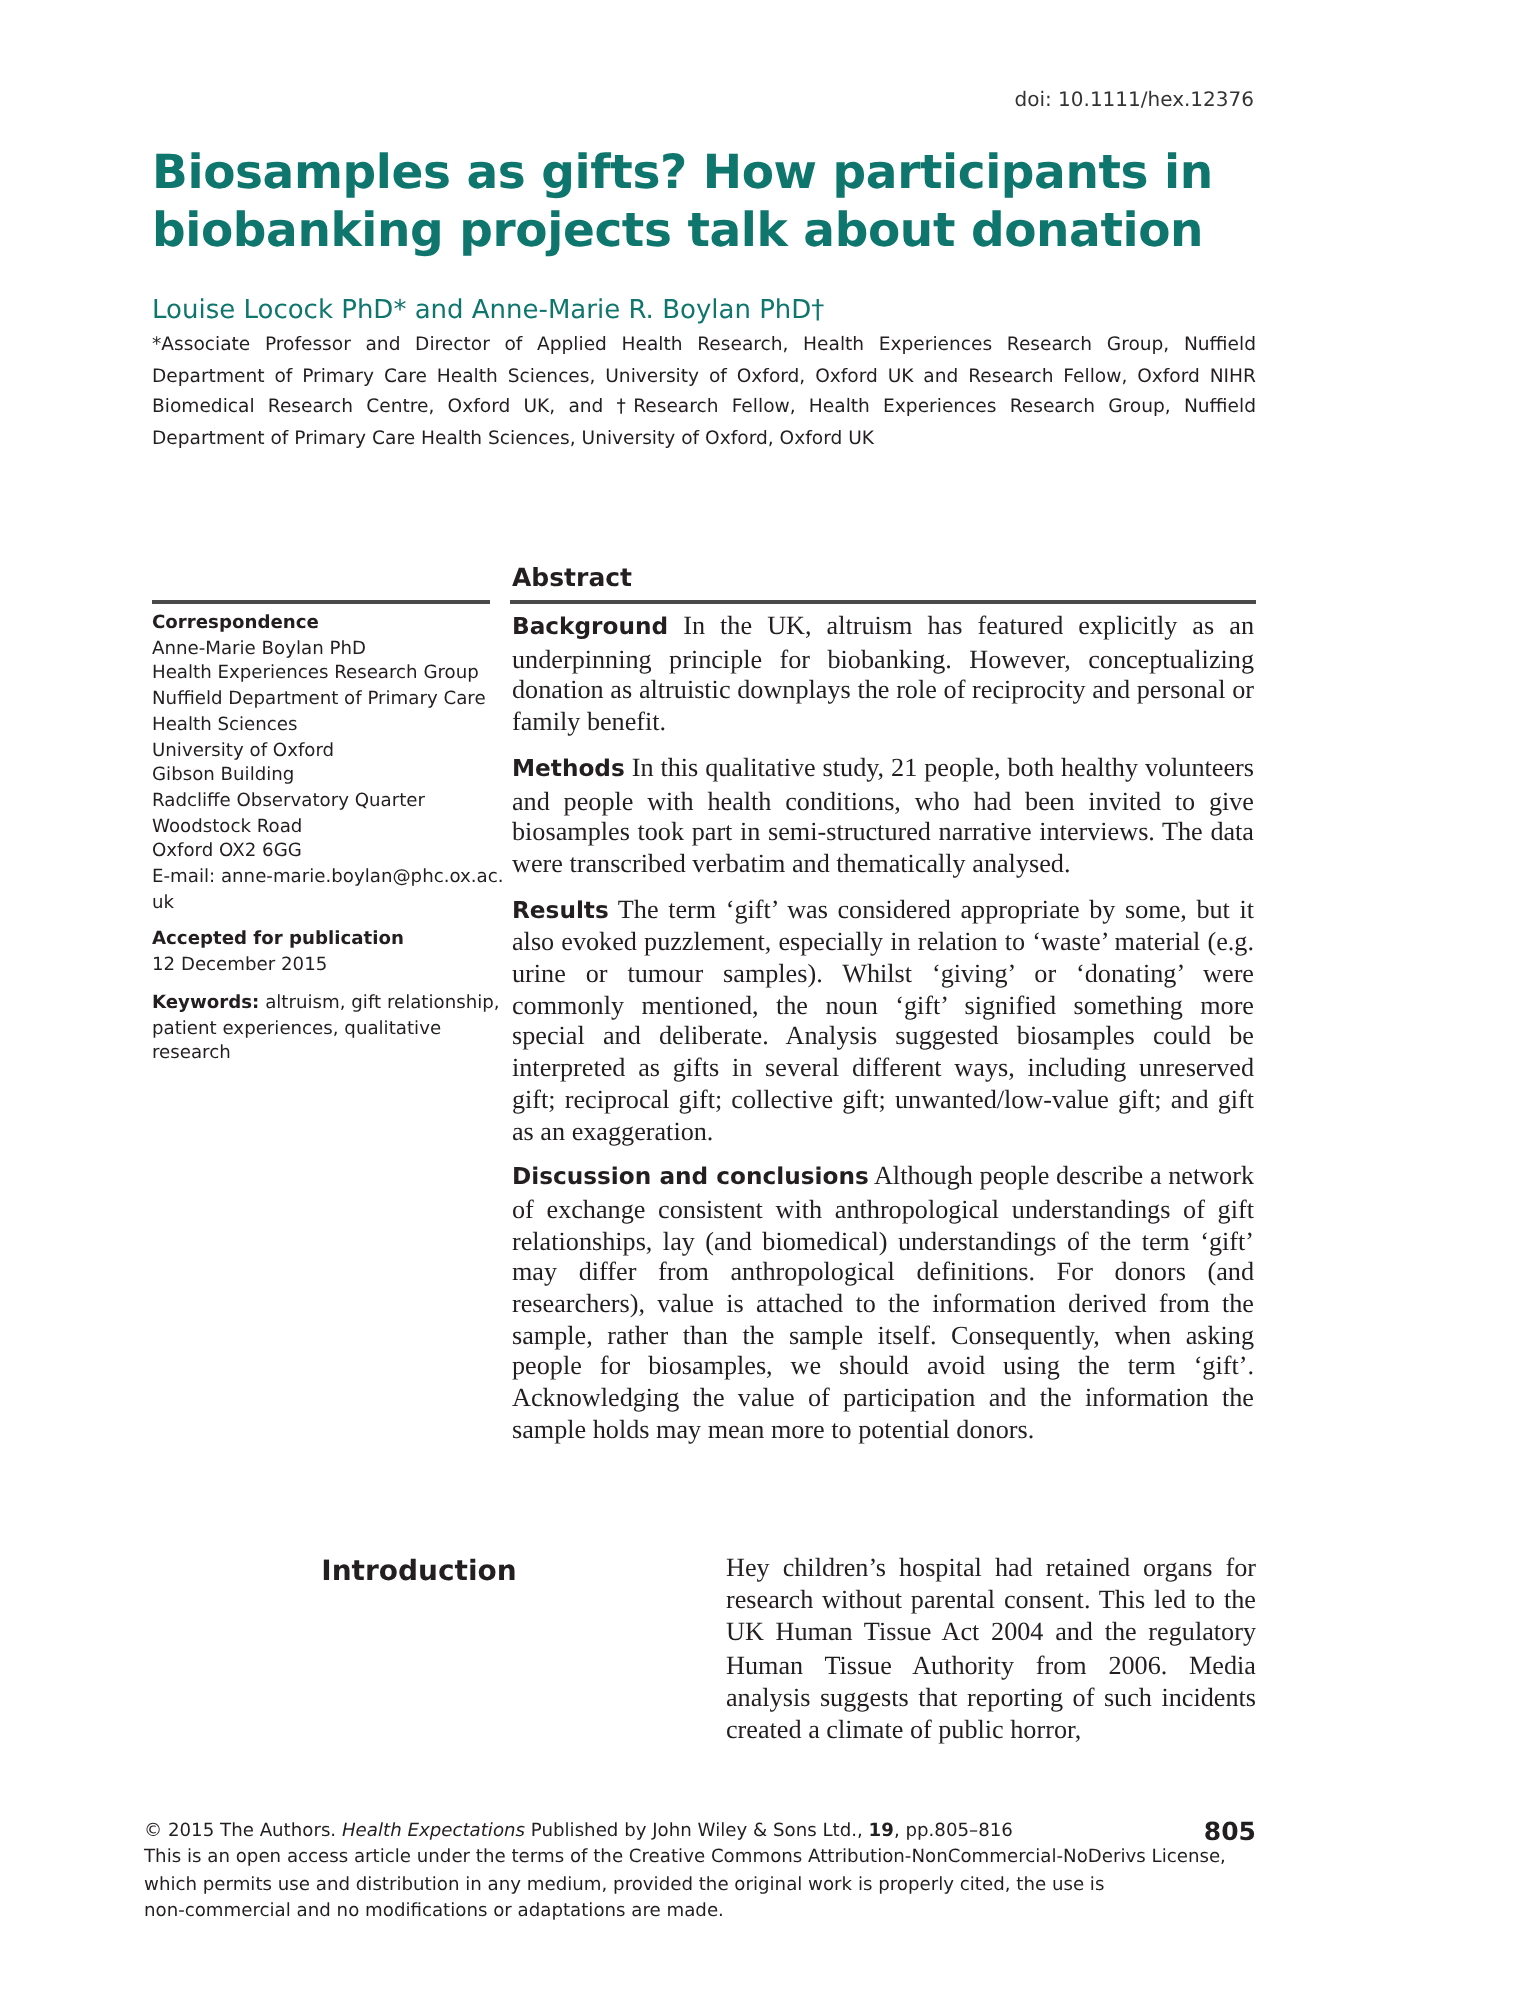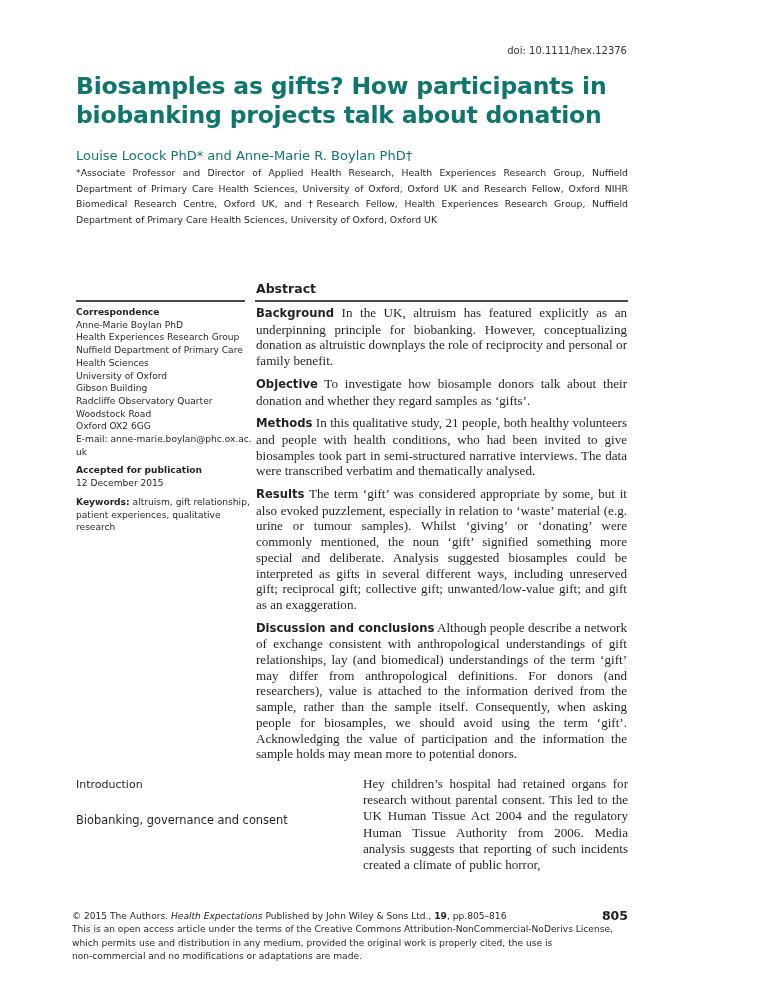--- a/index.html
+++ b/index.html
@@ -26,21 +26,21 @@
   #sidebar { position: absolute; left: 76px; top: 306px; width: 172px; font-size: 9.1px; line-height: 12.7px; }
   #sidebar .sb-head { font-weight: bold; }
   #sidebar .sb-block { margin-bottom: 6px; }
   #sidebar .sb-line { display: block; white-space: nowrap; }
 
   #abstract { position: absolute; left: 256px; top: 305px; width: 371px; font-size: 13.1px; line-height: 15.7px; }
   #abstract p { margin: 0 0 7px 0; text-align: justify; }
   #abstract .lbl { font-family: "DejaVu Sans", "Liberation Sans", sans-serif; font-weight: bold; font-size: 11.6px; }
 
   #intro-col { position: absolute; left: 76px; top: 778px; width: 267px; }
-  #intro-heading { margin: 0; font-size: 11px; font-weight: normal; }
+  #intro-heading { margin: 0; font-size: 14px; font-weight: bold; text-align: center; }
   #intro-sub { margin: 22px 0 0 0; font-size: 11.4px; }
   #intro-p1 { margin: 14px 0 0 0; font-size: 13.1px; line-height: 16.2px; text-align: justify; }
 
   #right-col { position: absolute; left: 363px; top: 776px; width: 265px; font-size: 13.1px; line-height: 16.2px; text-align: justify; margin: 0; }
 
   #footer { position: absolute; left: 72px; top: 910px; width: 552px; font-size: 9.1px; line-height: 13.4px; }
   #footer .fl { display: block; white-space: nowrap; }
   #page-number { position: absolute; right: 133px; top: 908px; font-size: 12.5px; font-weight: bold; }
 </style>
 </head>
@@ -80,29 +80,27 @@
   </div>
   <div class="sb-block">
     <span class="sb-line"><span class="sb-head">Keywords:</span><span> altruism, gift relationship,</span></span>
     <span class="sb-line">patient experiences, qualitative</span>
     <span class="sb-line">research</span>
   </div>
 </div>
 
 <div id="abstract" class="serif">
   <p><span class="lbl">Background</span><span> In the UK, altruism has featured explicitly as an underpinning principle for biobanking. However, conceptualizing donation as altruistic downplays the role of reciprocity and personal or family benefit.</span></p>
-  <p><span class="lbl">Objective</span><span> To investigate how biosample donors talk about their donation and whether they regard samples as ‘gifts’.</span></p>
   <p><span class="lbl">Methods</span><span> In this qualitative study, 21 people, both healthy volunteers and people with health conditions, who had been invited to give biosamples took part in semi-structured narrative interviews. The data were transcribed verbatim and thematically analysed.</span></p>
   <p><span class="lbl">Results</span><span> The term ‘gift’ was considered appropriate by some, but it also evoked puzzlement, especially in relation to ‘waste’ material (e.g. urine or tumour samples). Whilst ‘giving’ or ‘donating’ were commonly mentioned, the noun ‘gift’ signified something more special and deliberate. Analysis suggested biosamples could be interpreted as gifts in several different ways, including unreserved gift; reciprocal gift; collective gift; unwanted/low-value gift; and gift as an exaggeration.</span></p>
   <p><span class="lbl">Discussion and conclusions</span><span> Although people describe a network of exchange consistent with anthropological understandings of gift relationships, lay (and biomedical) understandings of the term ‘gift’ may differ from anthropological definitions. For donors (and researchers), value is attached to the information derived from the sample, rather than the sample itself. Consequently, when asking people for biosamples, we should avoid using the term ‘gift’. Acknowledging the value of participation and the information the sample holds may mean more to potential donors.</span></p>
 </div>
 
 <div id="intro-col">
   <h3 id="intro-heading" class="sans">Introduction</h3>
-  <div id="intro-sub" class="sans">Biobanking, governance and consent</div>
 </div>
 
 <p id="right-col" class="serif">Hey children’s hospital had retained organs for research without parental consent. This led to the UK Human Tissue Act 2004 and the regulatory Human Tissue Authority from 2006. Media analysis suggests that reporting of such incidents created a climate of public horror,</p>
 
 <div id="footer" class="sans">
   <span class="fl"><span>© 2015 The Authors. </span><i>Health Expectations</i><span> Published by John Wiley &amp; Sons Ltd., </span><b>19</b><span>, pp.805–816</span></span>
   <span class="fl">This is an open access article under the terms of the Creative Commons Attribution-NonCommercial-NoDerivs License,</span>
   <span class="fl">which permits use and distribution in any medium, provided the original work is properly cited, the use is</span>
   <span class="fl">non-commercial and no modifications or adaptations are made.</span>
 </div>

